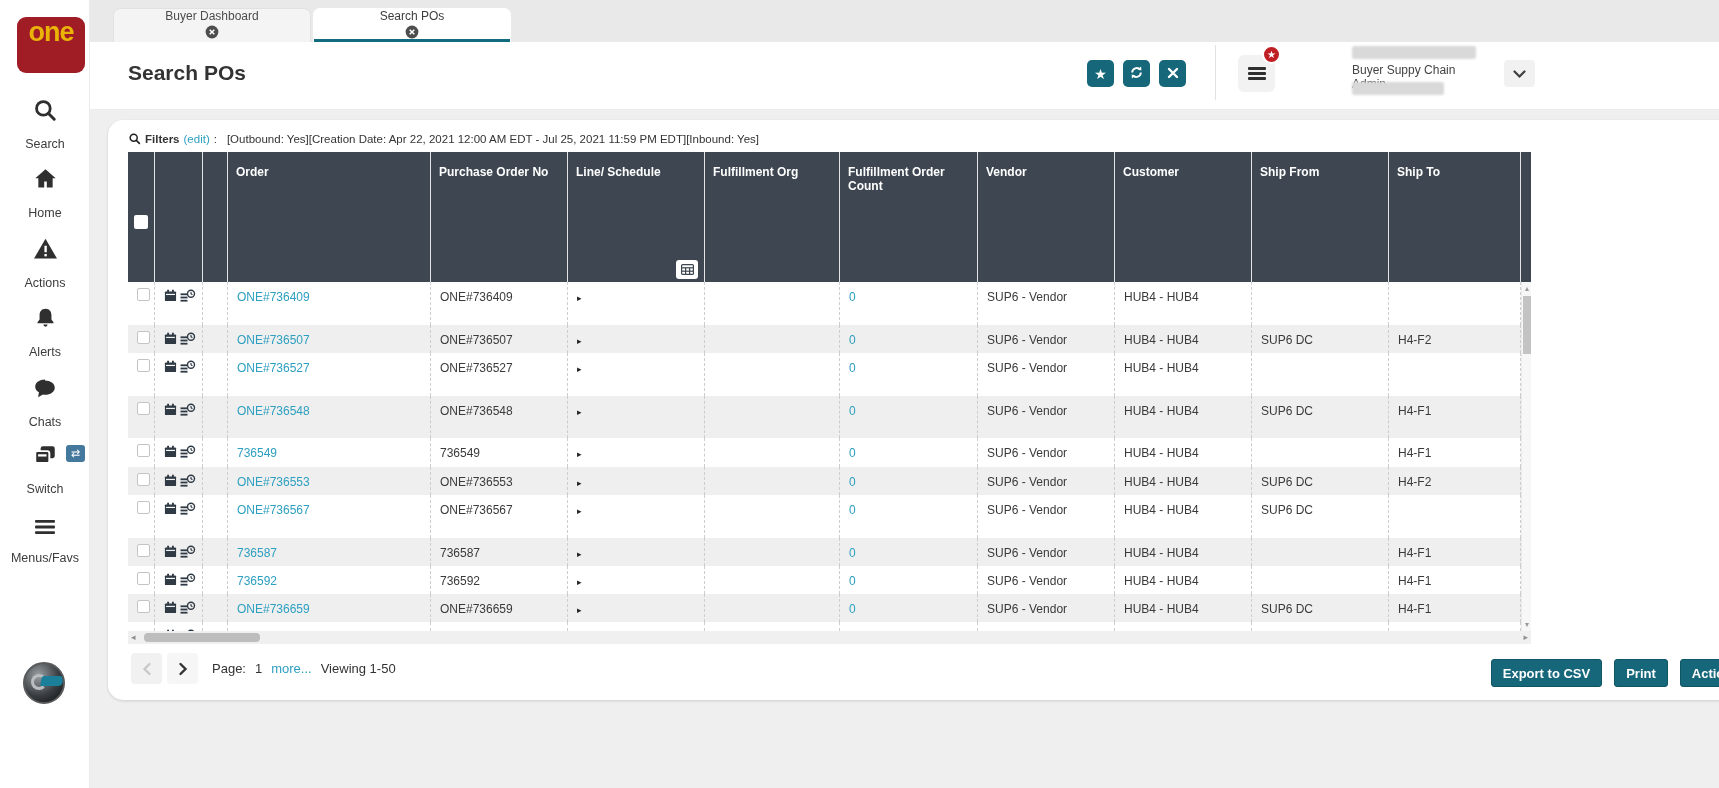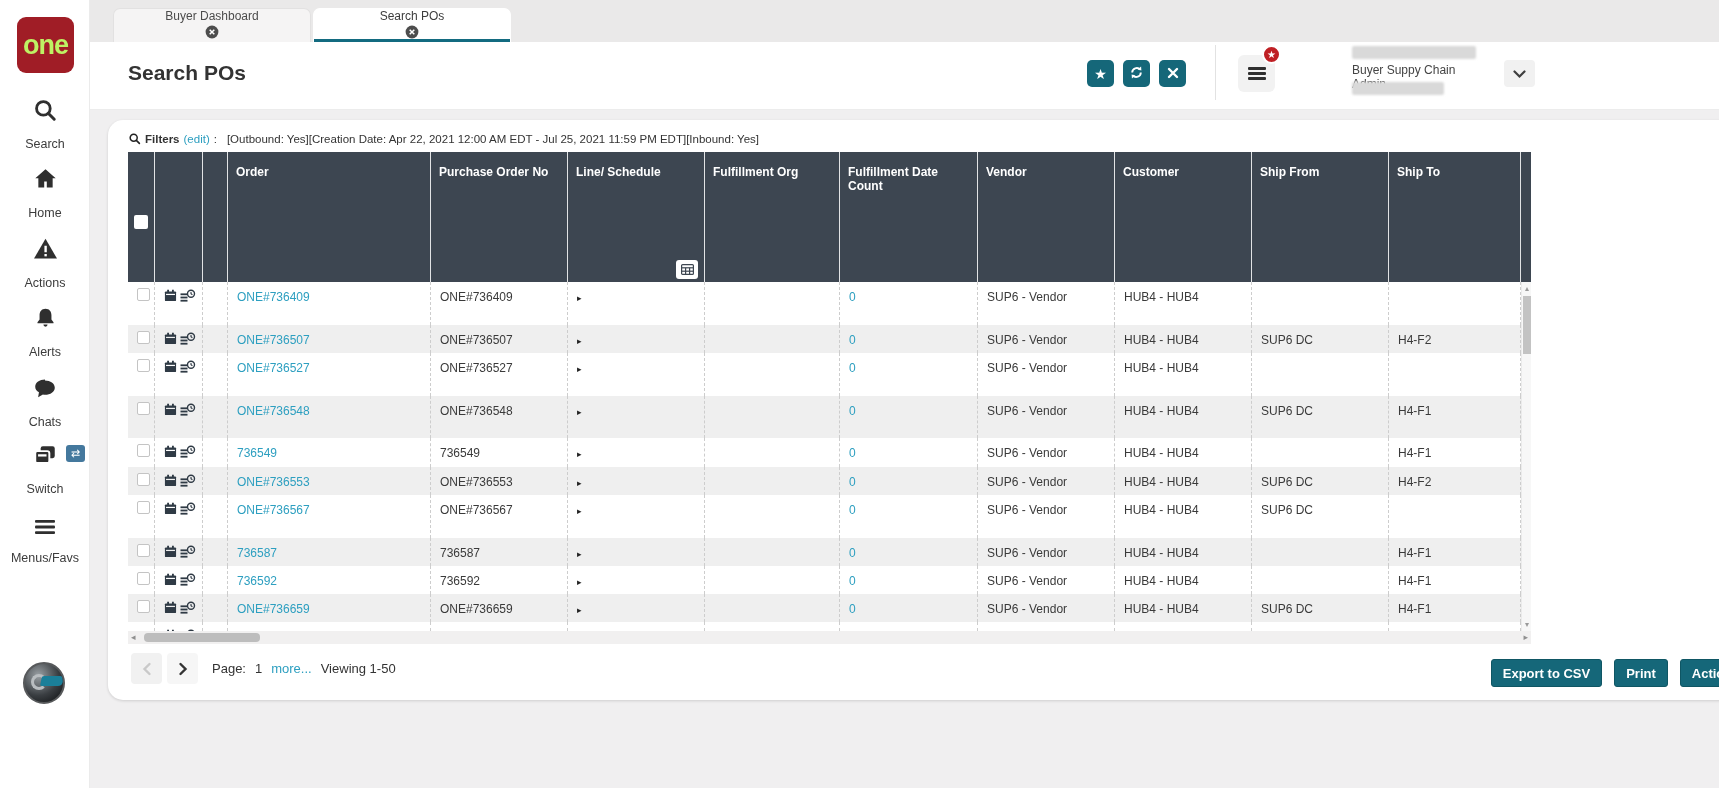--- a/index.html
+++ b/index.html
@@ -3,23 +3,23 @@
 <meta charset="utf-8">
 <style>
   * { margin:0; padding:0; box-sizing:border-box; }
   html,body { background:#f0eff0; }
   .app { position:relative; width:1719px; height:788px; background:#f0eff0;
          font-family:"Liberation Sans", sans-serif; overflow:hidden; color:#3a3a3a; }
 
   
   .sidebar { position:absolute; left:0; top:0; width:90px; height:788px; background:#fff;
              border-right:1px solid #ebebeb; z-index:6; }
-  .logo { position:absolute; left:17px; top:17px; width:57px; height:56px; background:#a01d26;
-          border-radius:9px; display:flex; align-items:center; justify-content:center;
-          color:#bef264; font-size:27px; font-weight:bold; letter-spacing:-1px; }
+  .logo { position:absolute; left:17px; top:17px; width:68px; height:56px; background:#a01d26;
+          border-radius:9px; display:flex; justify-content:center;
+          color:#eab308; font-size:27px; font-weight:bold; letter-spacing:-1px; }
   .nav-item { position:absolute; left:0; width:90px; text-align:center; color:#343434; cursor:pointer; }
   .nav-item svg { display:block; margin:0 auto; }
   .nav-label { font-size:12.5px; margin-top:14px; color:#3c3c3c; }
   .switch-badge { position:absolute; left:66px; top:1px; width:19px; height:17px; background:#44789d;
                   border-radius:3px; color:#fff; font-size:11px; line-height:16px; text-align:center; }
   .avatar { position:absolute; left:23px; top:662px; width:42px; height:42px; border-radius:50%;
             background:radial-gradient(circle at 35% 30%, #9aa0a4, #3a3e42 55%, #101214 95%);
             border:2px solid #57595b; overflow:hidden; }
   .avatar .visor { position:absolute; left:16px; top:12px; width:22px; height:10px;
                    background:#1b7f99; border-radius:2px 4px 4px 2px; transform:skewX(-12deg); }
@@ -276,21 +276,21 @@
                 <rect x="0.6" y="0.6" width="11.8" height="9.8" rx="1"></rect>
                 <line x1="0.6" y1="3.8" x2="12.4" y2="3.8"></line>
                 <line x1="0.6" y1="7.2" x2="12.4" y2="7.2"></line>
                 <line x1="4.6" y1="3.8" x2="4.6" y2="10.4"></line>
                 <line x1="8.6" y1="3.8" x2="8.6" y2="10.4"></line>
               </g>
             </svg>
           </div>
       </div>
       <div class="th c-org">Fulfillment Org</div>
-      <div class="th c-count">Fulfillment Date Count</div>
+      <div class="th c-count">Fulfillment Order Count</div>
       <div class="th c-vendor">Vendor</div>
       <div class="th c-cust">Customer</div>
       <div class="th c-sfrom">Ship From</div>
       <div class="th c-sto">Ship To</div>
       <div class="th c-fill"></div>
     </div>
 
     <div class="tbody">
       <div class="rows">
 

